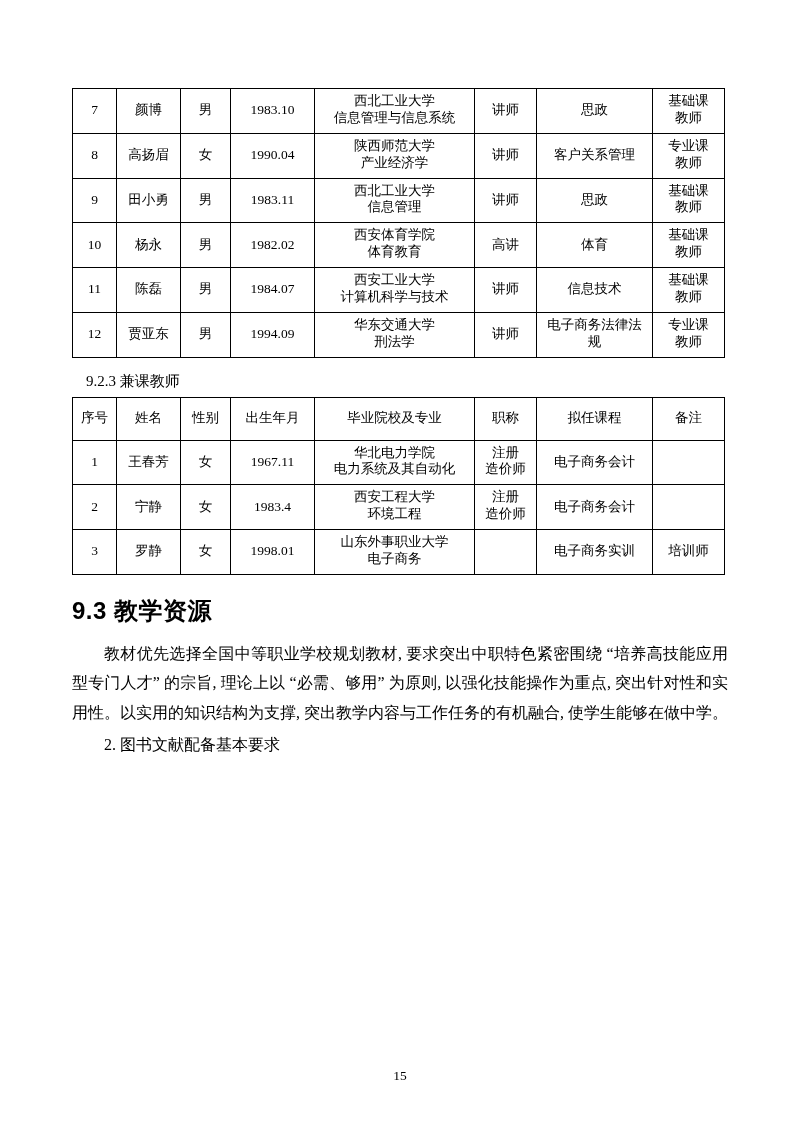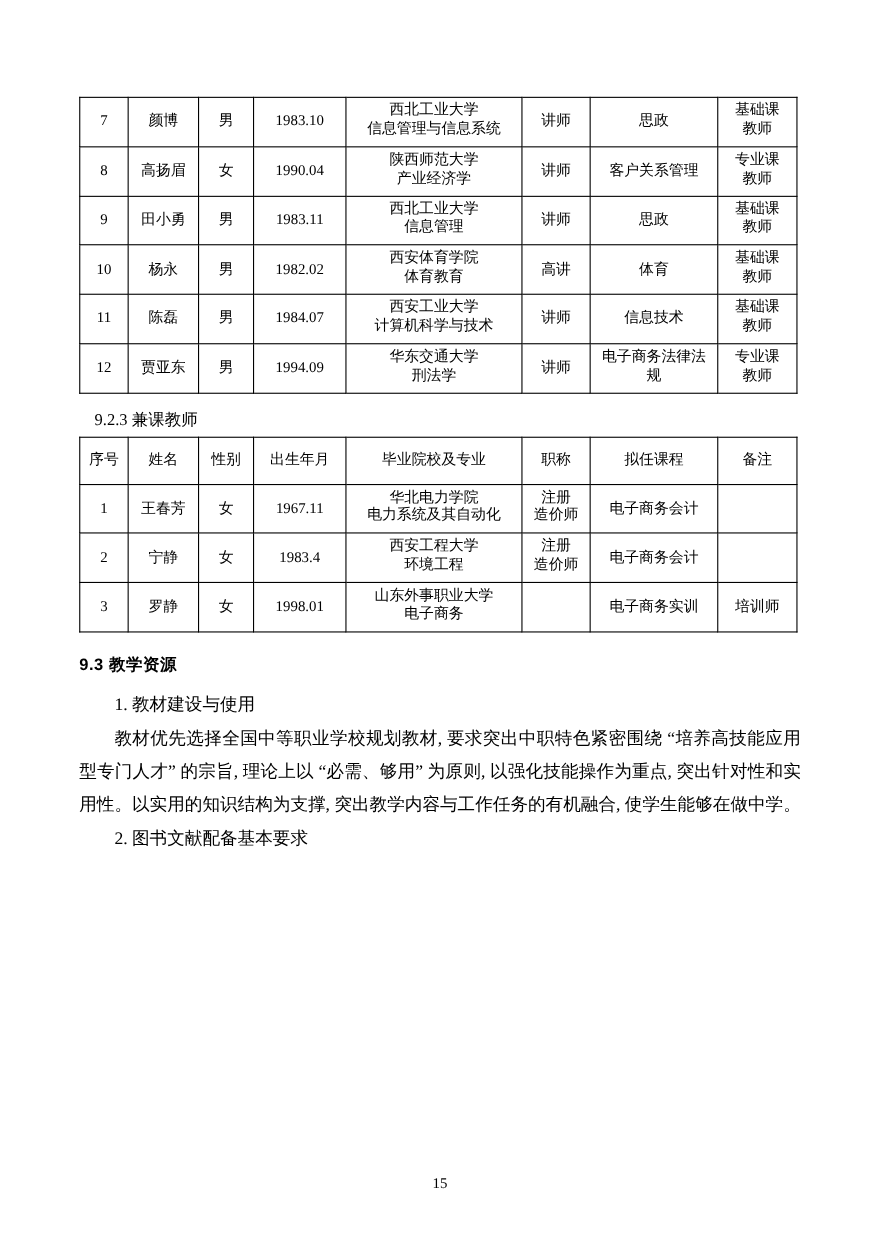--- a/index.html
+++ b/index.html
@@ -65,21 +65,21 @@
   .t2 col.c6 { width: 62px; }
   .t2 col.c7 { width: 116px; }
   .t2 col.c8 { width: 72px; }
 
   .subhead {
     font-size: 15px;
     margin: 14px 0 6px 14px;
     font-family: "Liberation Serif", "DejaVu Serif", serif;
   }
   .section-head {
-    font-size: 15px;
+    font-size: 24px;
     font-weight: bold;
     margin: 20px 0 12px 0;
     font-family: "Liberation Sans", sans-serif;
     letter-spacing: 0.5px;
   }
   p.body-text {
     font-size: 16px;
     line-height: 1.85;
     margin: 0 0 2px 0;
     text-align: justify;
@@ -295,21 +295,20 @@
         </td>
         <td>电子商务实训</td>
         <td>培训师</td>
       </tr>
     </tbody>
   </table>
 
   <h2 class="section-head">9.3 教学资源</h2>
 
 
-  <p class="list-item">1. 教材建设与使用</p>
 
 
   <p class="body-text">教材优先选择全国中等职业学校规划教材, 要求突出中职特色紧密围绕 “培养高技能应用型专门人才” 的宗旨, 理论上以 “必需、够用” 为原则, 以强化技能操作为重点, 突出针对性和实用性。以实用的知识结构为支撑, 突出教学内容与工作任务的有机融合, 使学生能够在做中学。</p>
 
   <p class="list-item">2. 图书文献配备基本要求</p>
 
   <div class="page-number">15</div>
 </div>
 
 </body></html>

